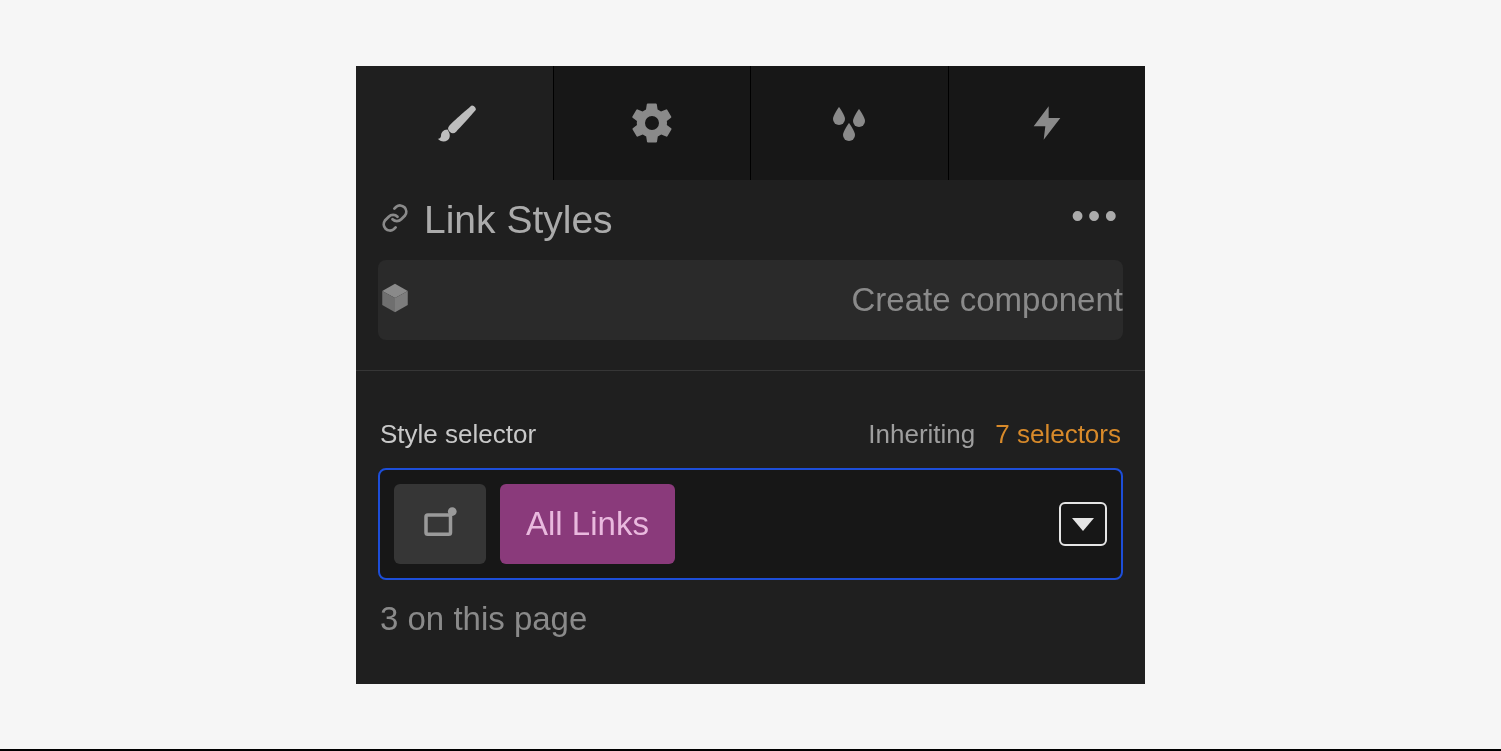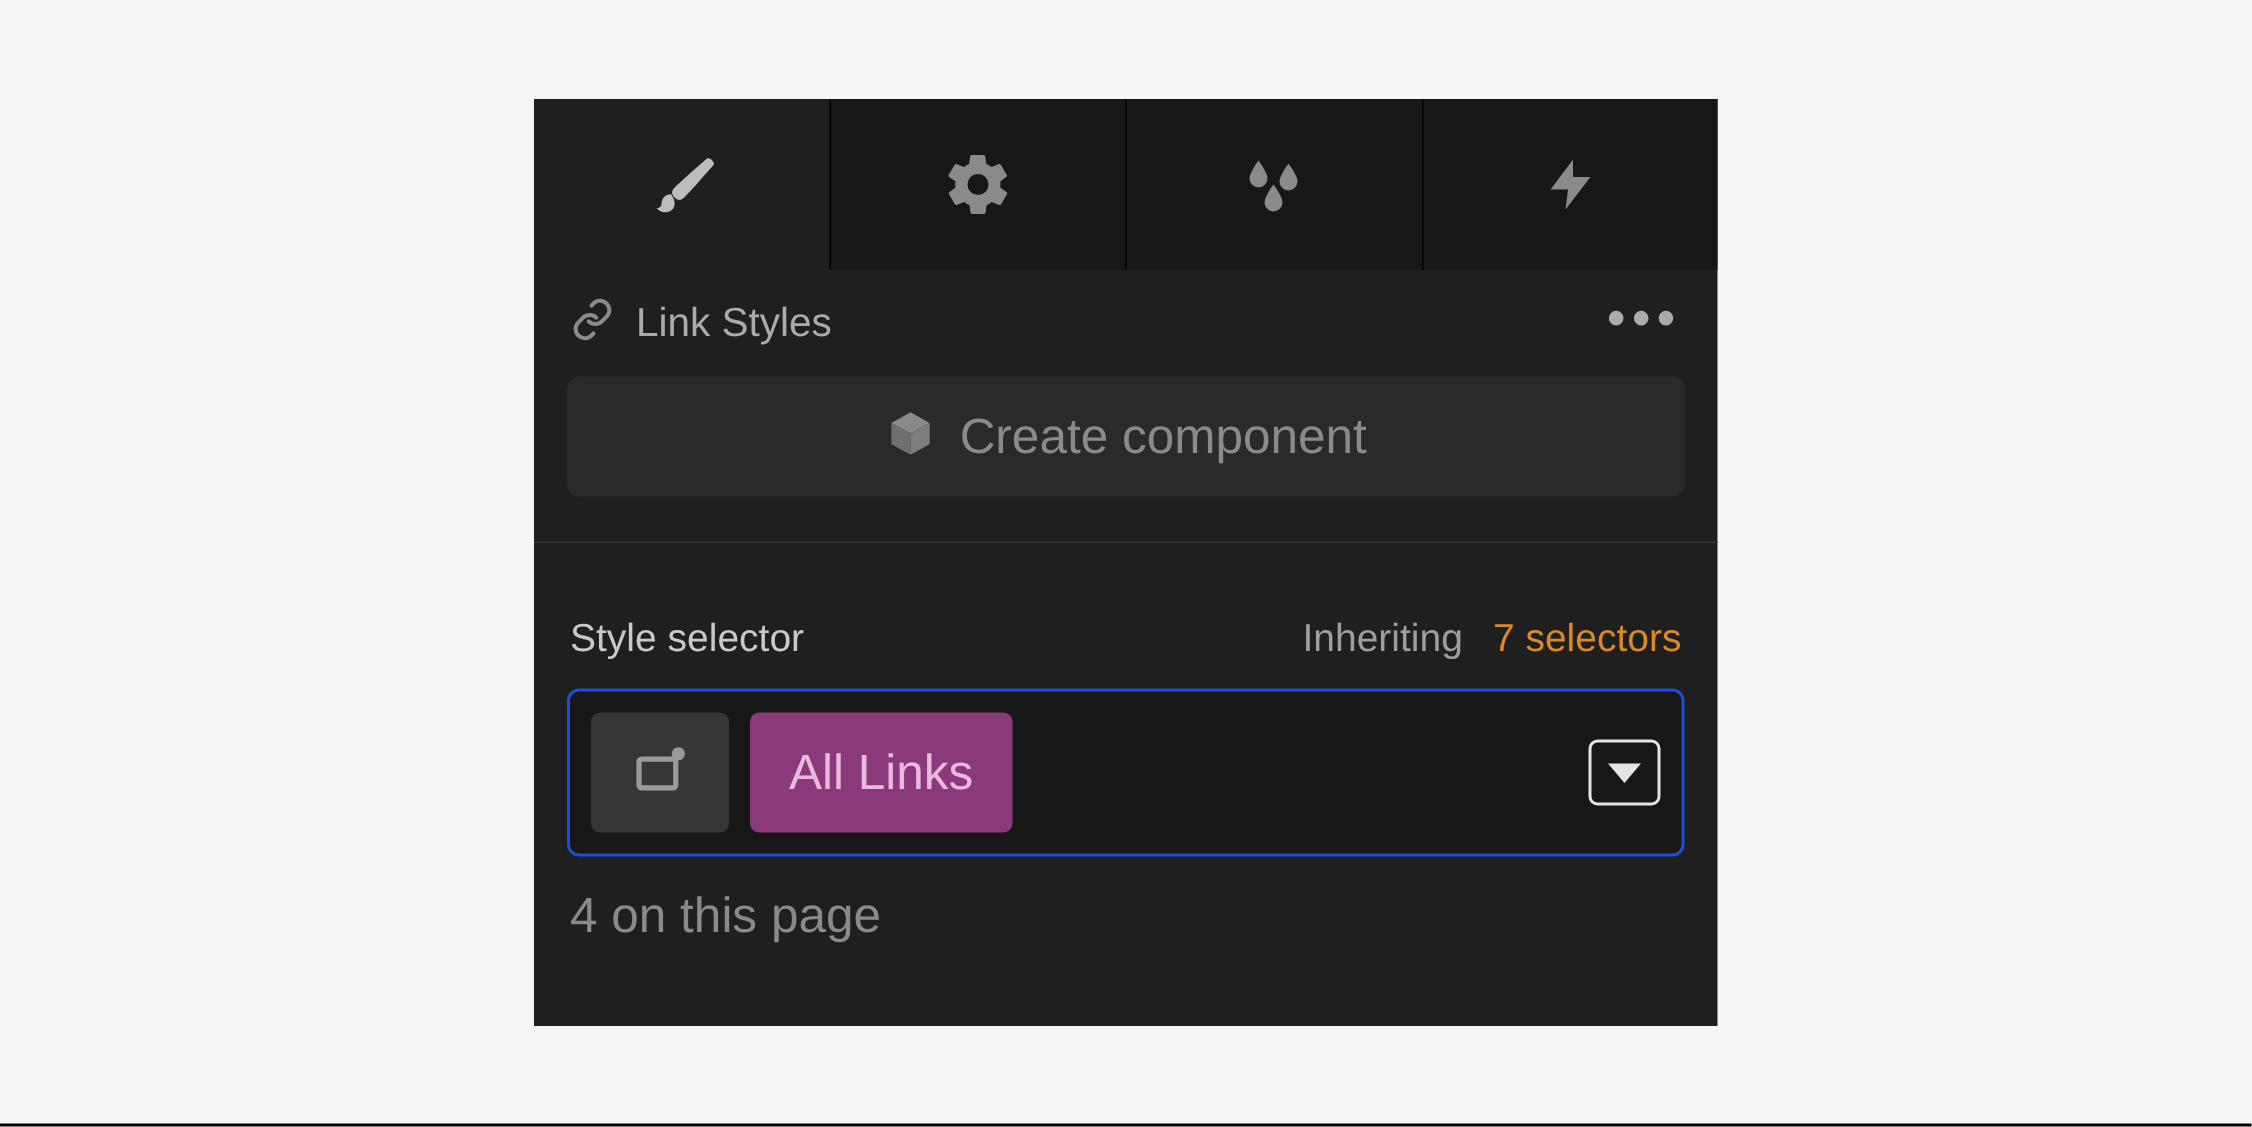--- a/index.html
+++ b/index.html
@@ -44,41 +44,41 @@
     background: #1f1f1f;
   }
   .tab svg { display: block; }
   
   .header-row {
     display: flex;
     align-items: center;
     padding: 18px 24px 12px 24px;
   }
   .header-row .title {
-    font-size: 27px;
+    font-size: 39px;
     color: #ababab;
     margin-left: 14px;
   }
   .spacer { flex: 1; }
   .dots-icon {
     font-size: 36px;
     letter-spacing: 4px;
     color: #ababab;
     line-height: 10px;
     padding-bottom: 8px;
   }
   
   .create-btn {
     margin: 6px 22px 30px 22px;
     height: 80px;
     background: #2a2a2a;
     border-radius: 8px;
     display: flex;
     align-items: center;
-    justify-content: center;
+    justify-content: space-between;
     gap: 16px;
   }
   .create-btn .label {
     font-size: 33px;
     color: #8a8a8a;
   }
   .divider {
     height: 1px;
     background: #363636;
     margin: 0;
@@ -227,17 +227,17 @@
     </div>
     <div class="tag-chip">
       <span>All Links</span>
     </div>
     <span class="spacer"></span>
     <div class="caret-btn">
       <span class="tri"></span>
     </div>
   </div>
 
-  <div class="count-row">4 on this page</div>
+  <div class="count-row">3 on this page</div>
 
 </div>
 
 <div class="bottom-border"></div>
 
 </body></html>

